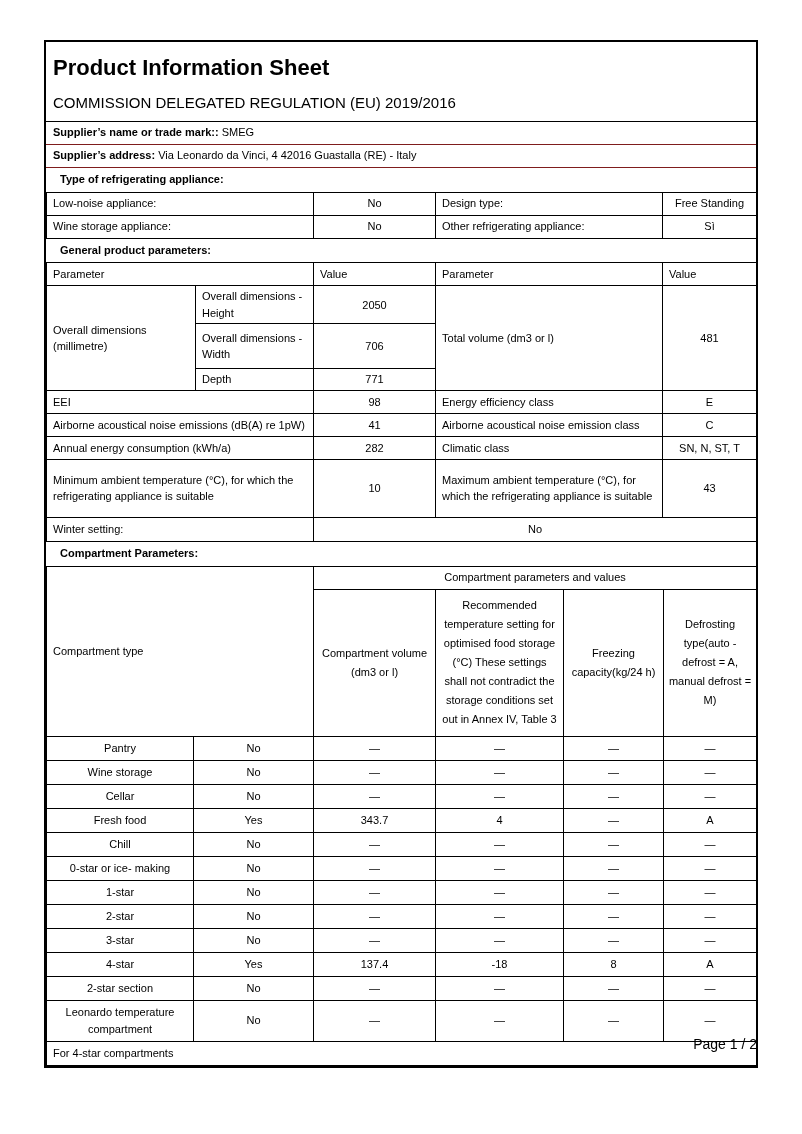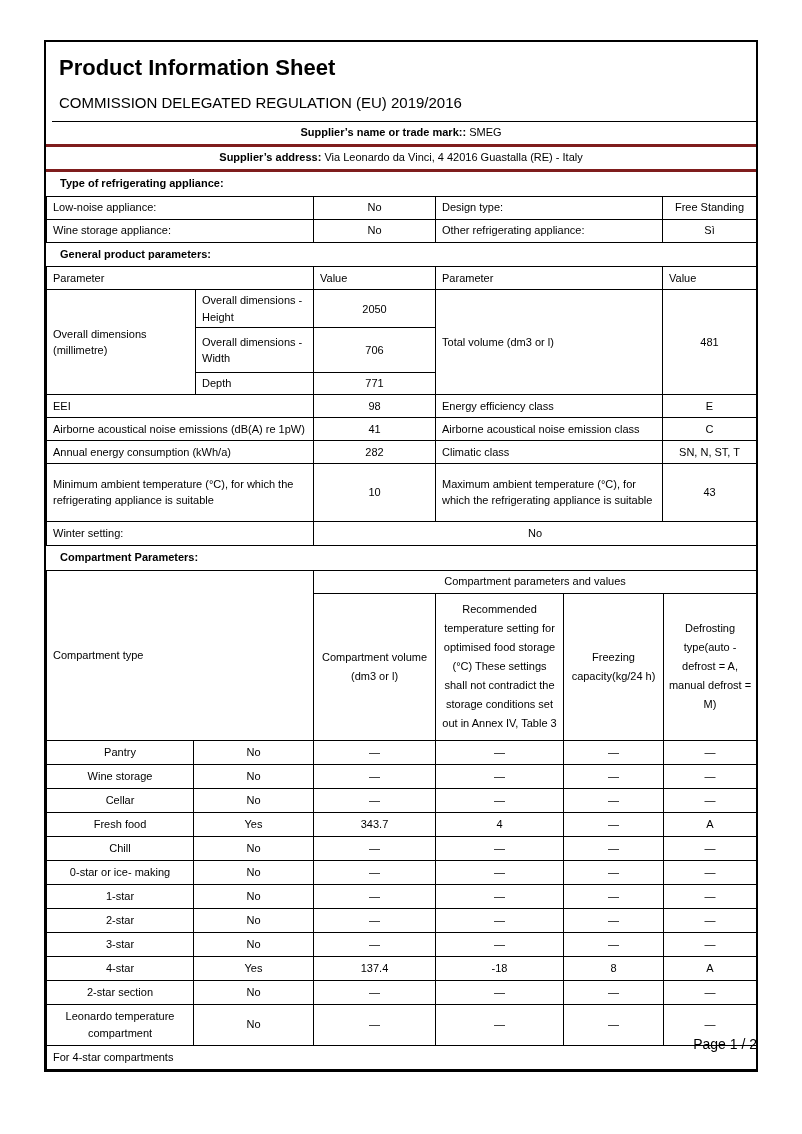--- a/index.html
+++ b/index.html
@@ -1,22 +1,22 @@
 <!DOCTYPE html>
 <html><head>
 <meta charset="utf-8">
 <style>
   html,body{margin:0;padding:0;}
   body{width:802px;height:1134px;background:#ffffff;position:relative;
        font-family:"Liberation Sans","DejaVu Sans",sans-serif;color:#000;}
   .sheet{position:absolute;left:44px;top:40px;width:710px;border:2px solid #000;background:#fff;}
-  .title-block{padding:13px 7px 9px;border-bottom:1px solid #000;margin-left:6px;}
+  .title-block{padding:13px 7px 9px;border-bottom:1px solid #000;}
   .title-block h1{margin:0;font-size:22px;line-height:1.15;font-weight:bold;}
   .subtitle{margin-top:14px;font-size:15px;line-height:1.2;}
-  .inforow{padding:4px 7px;border-bottom:3px solid #7f1d1d;font-size:11px;line-height:1.25;text-align:center;}
+  .inforow{padding:4px 7px;border-bottom:1px solid #7f1d1d;font-size:11px;line-height:1.25;}
   .sec{padding:5px 14px;border-bottom:1px solid #000;font-size:11px;font-weight:bold;line-height:1.25;}
   .t{width:100%;border-collapse:collapse;table-layout:fixed;margin-top:-1px;background:#fff;}
   .t td,.t th{border:1px solid #000;font-size:11px;font-weight:normal;padding:2px 6px;
               line-height:1.5;vertical-align:middle;text-align:left;word-wrap:break-word;}
   .c{text-align:center !important;}
   .bold{font-weight:bold;}
   .hdrbig th{line-height:1.72;padding:2px 4px;}
   tr.rh21{height:21px;} tr.rh23{height:23px;} tr.rh24{height:24px;}
   tr.rh38{height:38px;} tr.rh41{height:41px;} tr.rh45{height:45px;}
   tr.rh58{height:58px;} tr.rh147{height:147px;}

